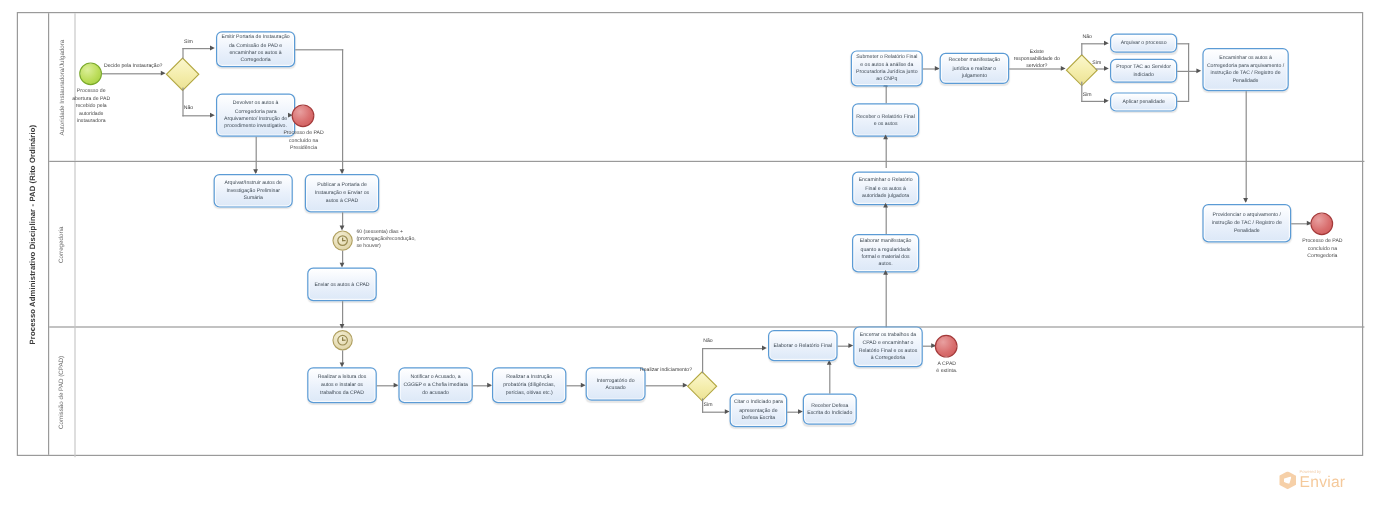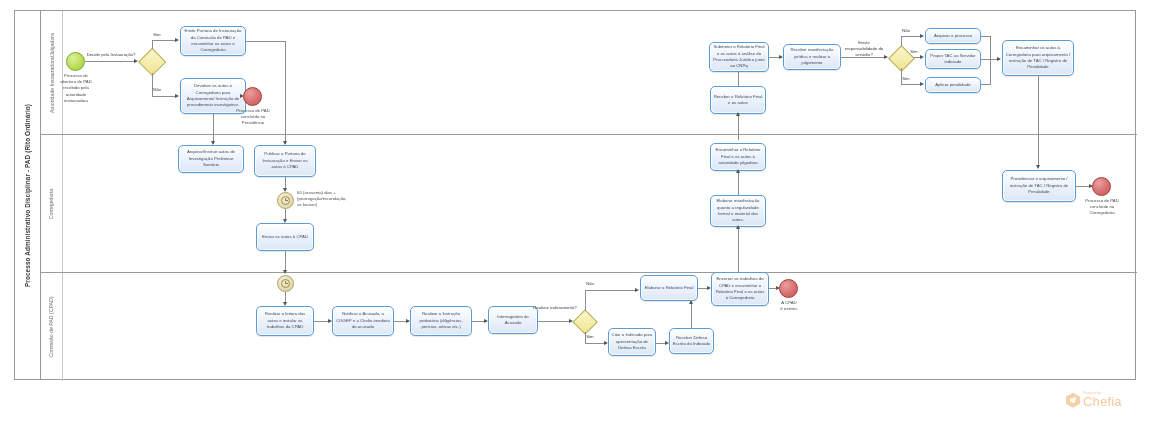--- a/index.html
+++ b/index.html
@@ -392,17 +392,17 @@
   <div class="ln h" style="left:769px;top:288px;width:10px;"></div>
   <div class="arw r" style="left:776px;top:285.5px;"></div>
   <div class="event ev-end" style="left:779px;top:279px;width:19px;height:19px;"></div>
   <div class="lbl ev" style="left:762px;top:300px;width:54px;">A CPAD
 é extinta.</div>
 
   <div class="wm" style="left:1066px;top:392px;">
     <div class="hex"></div>
     <div class="txt">
       <div class="by">Powered by</div>
-      <div class="nm">Chefia</div>
+      <div class="nm">Enviar</div>
     </div>
   </div>
 
 </div>
 
 </body></html>

